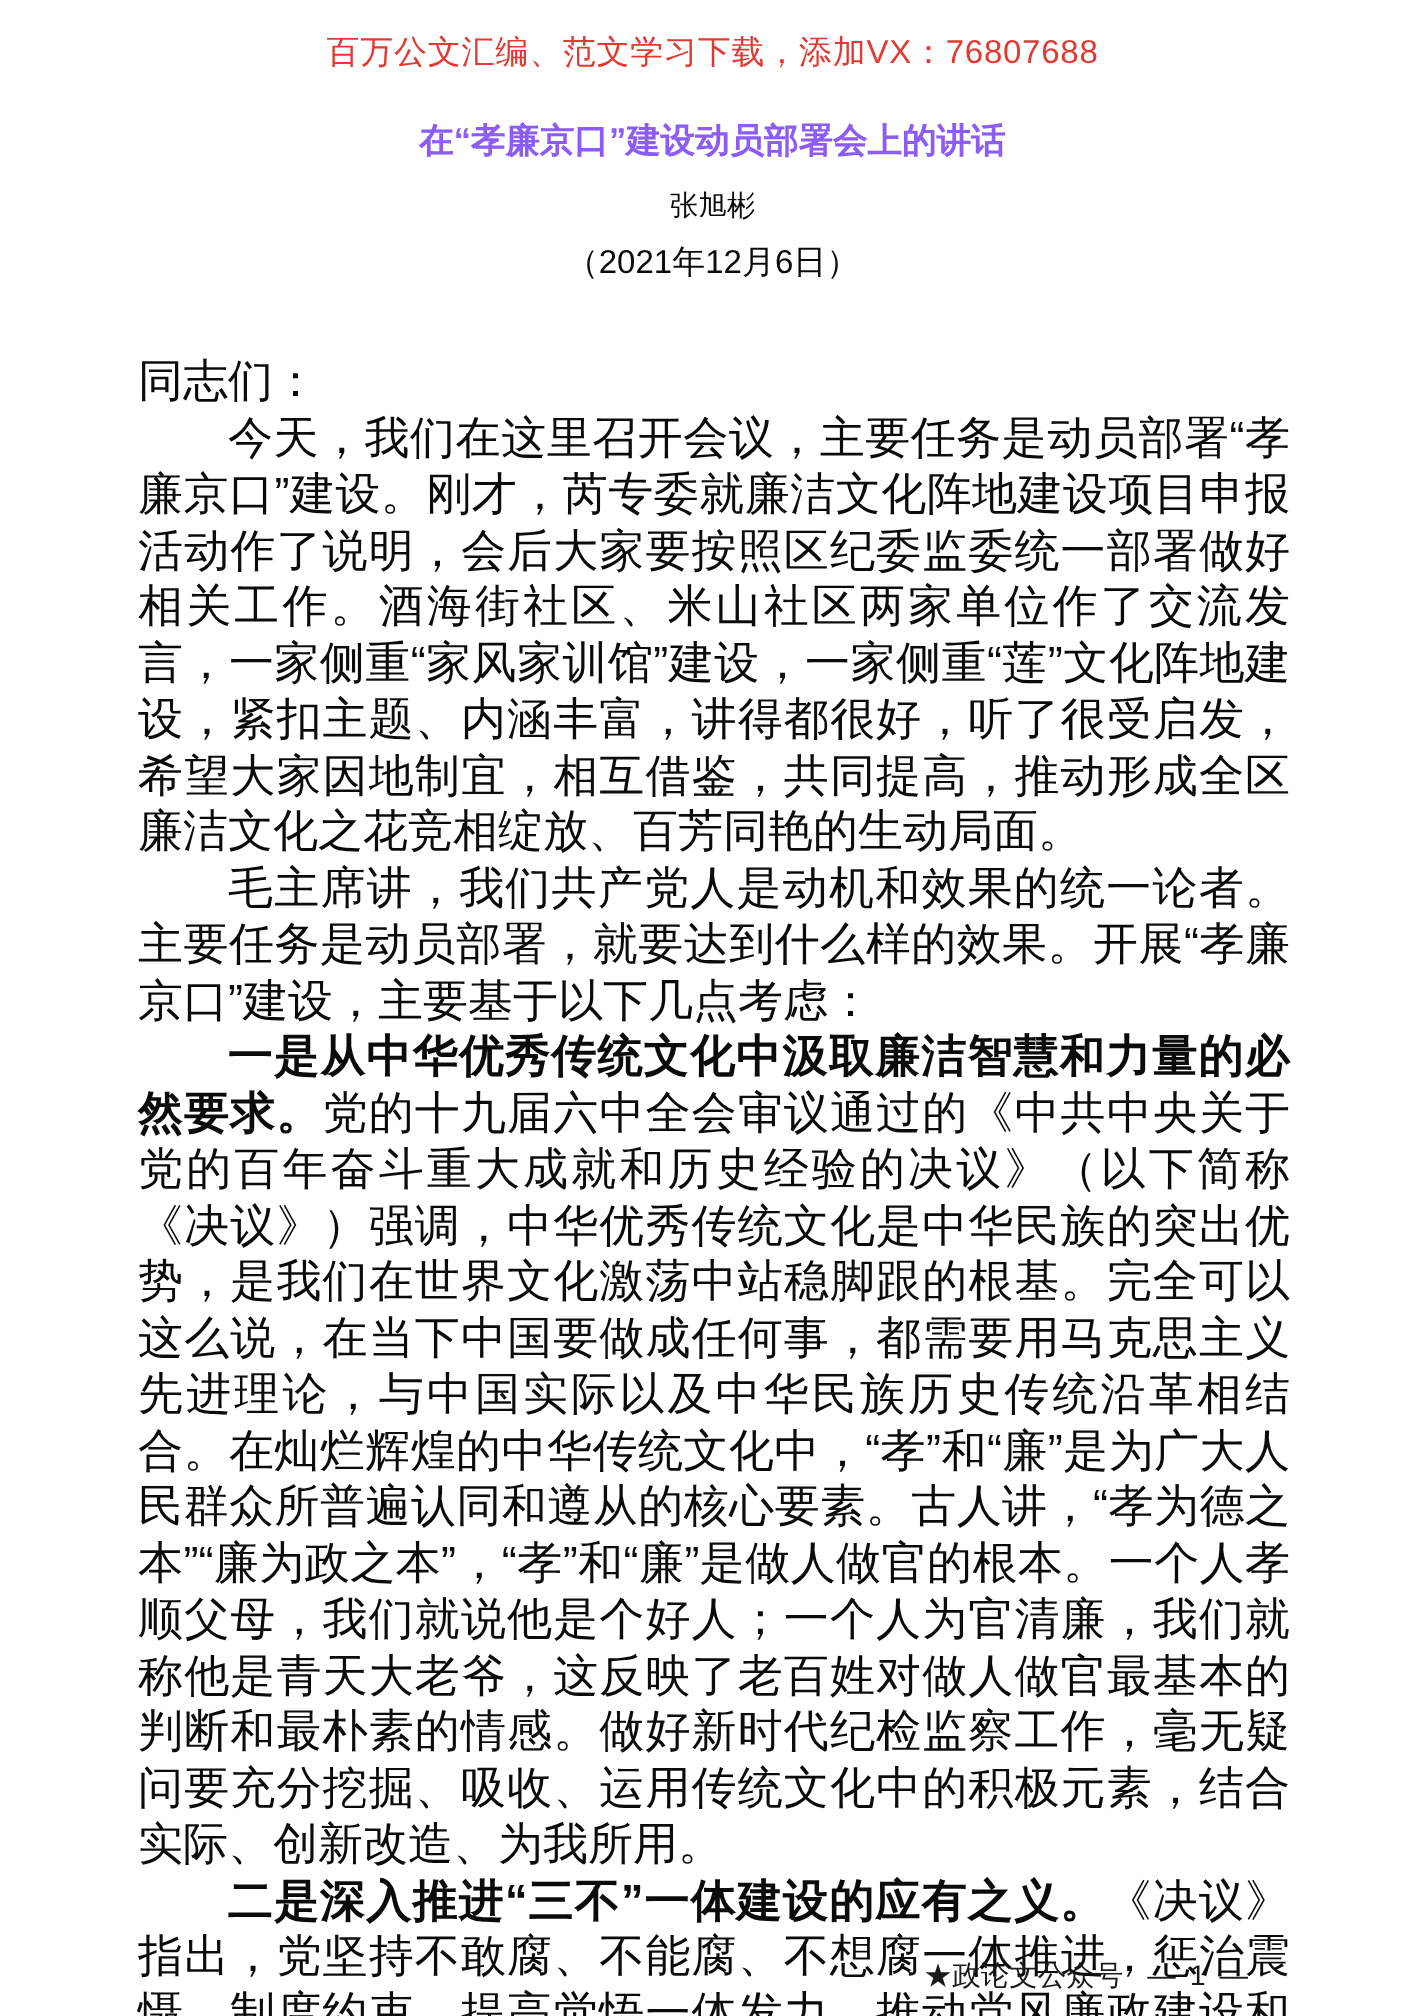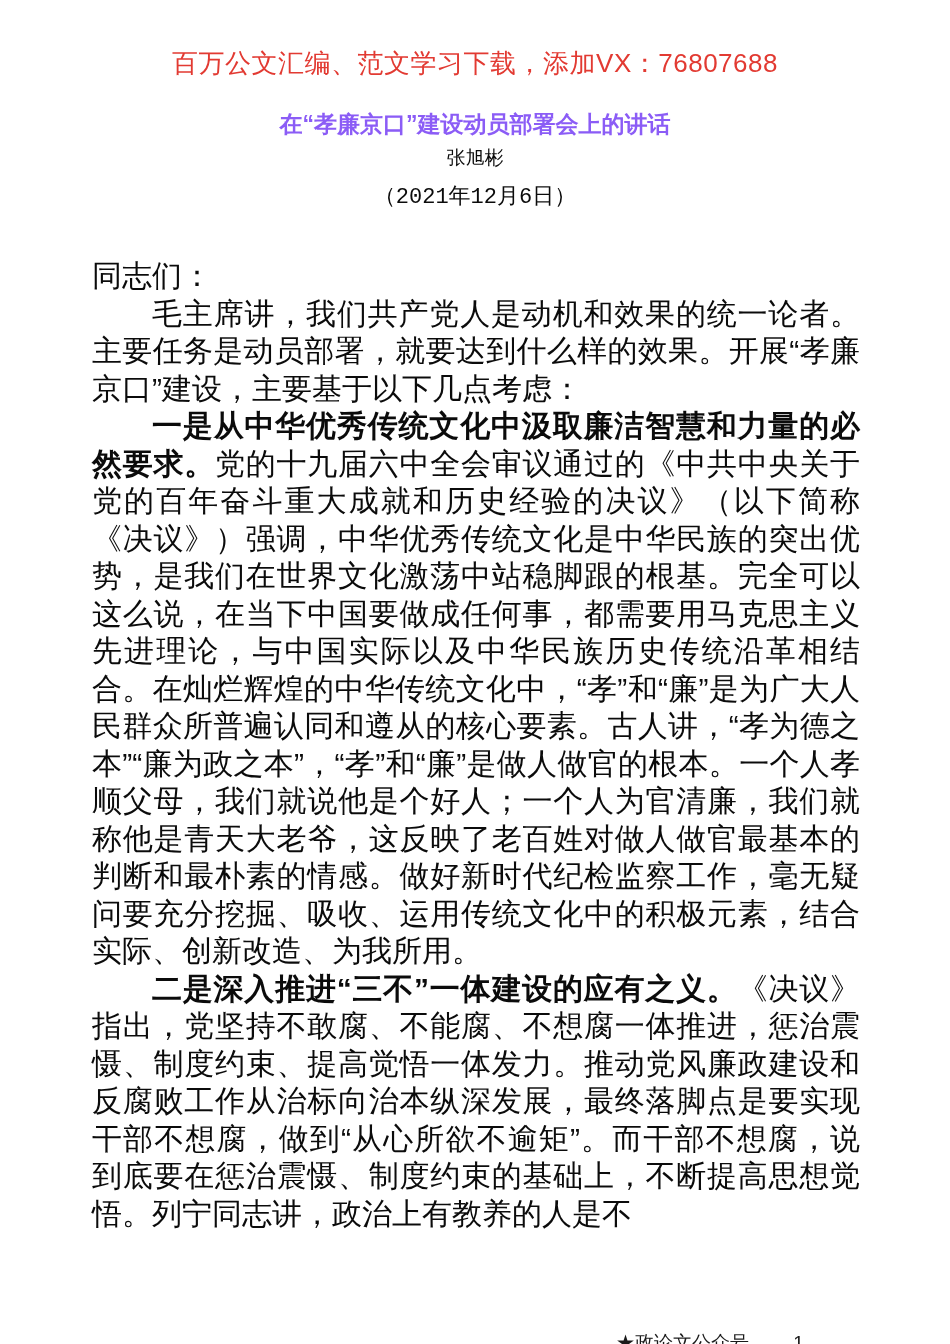--- a/index.html
+++ b/index.html
@@ -9,43 +9,42 @@
     font-family: "Liberation Sans", sans-serif;
     color: #0b0b0b;
     overflow: hidden;
   }
   .page {
     position: relative;
     width: 950px; height: 1344px;
     background: #ffffff;
   }
   .notice {
-    margin-top: 46px;
+    margin-top: 20px;
     text-align: center;
-    font-size: 26px;
+    font-size: 22px;
     letter-spacing: 0.5px;
     color: #e23a32;
   }
   .doc-title {
     margin-top: 28px;
     text-align: center;
     font-size: 23px;
     font-weight: bold;
     color: #8b5cf6;
   }
   .doc-author {
-    margin-top: 5px;
+    margin-top: 15px;
     text-align: center;
     font-size: 19px;
   }
   .doc-date {
     margin-top: 10px;
     text-align: center;
     font-size: 22px;
-    font-family: Liberation Mono, monospace;
   }
   .doc-body {
     margin: 46px 90px 0 92px;
     font-size: 30px;
     line-height: 37.5px;
     text-align: justify;
     text-justify: inter-ideograph;
   }
   .para { margin: 0; }
   .para.indent { text-indent: 2em; }
@@ -68,20 +67,21 @@
   <div class="notice" style="color: rgb(226, 58, 50);">百万公文汇编、范文学习下载，添加VX：76807688</div>
 
   <div class="doc-title">在“孝廉京口”建设动员部署会上的讲话</div>
 
   <div class="doc-author">张旭彬</div>
 
   <div class="doc-date">（2021年12月6日）</div>
 
   <main class="doc-body">
       <p class="para"><span class="run">同志们：</span></p>
+      <p class="para indent"><span class="run">今天，我们在这里召开会议，主要任务是动员部署“孝廉京口”建设。刚才，芮专委就廉洁文化阵地建设项目申报活动作了说明，会后大家要按照区纪委监委统一部署做好相关工作。酒海街社区、米山社区两家单位作了交流发言，一家侧重“家风家训馆”建设，一家侧重“莲”文化阵地建设，紧扣主题、内涵丰富，讲得都很好，听了很受启发，希望大家因地制宜，相互借鉴，共同提高，推动形成全区廉洁文化之花竞相绽放、百芳同艳的生动局面。</span></p>
       <p class="para indent"><span class="run">毛主席讲，我们共产党人是动机和效果的统一论者。主要任务是动员部署，就要达到什么样的效果。开展“孝廉京口”建设，主要基于以下几点考虑：</span></p>
       <p class="para indent"><span class="run bold">一是从中华优秀传统文化中汲取廉洁智慧和力量的必然要求。</span><span class="run">党的十九届六中全会审议通过的《中共中央关于党的百年奋斗重大成就和历史经验的决议》（以下简称《决议》）强调，中华优秀传统文化是中华民族的突出优势，是我们在世界文化激荡中站稳脚跟的根基。完全可以这么说，在当下中国要做成任何事，都需要用马克思主义先进理论，与中国实际以及中华民族历史传统沿革相结合。在灿烂辉煌的中华传统文化中，“孝”和“廉”是为广大人民群众所普遍认同和遵从的核心要素。古人讲，“孝为德之本”“廉为政之本”，“孝”和“廉”是做人做官的根本。一个人孝顺父母，我们就说他是个好人；一个人为官清廉，我们就称他是青天大老爷，这反映了老百姓对做人做官最基本的判断和最朴素的情感。做好新时代纪检监察工作，毫无疑问要充分挖掘、吸收、运用传统文化中的积极元素，结合实际、创新改造、为我所用。</span></p>
       <p class="para indent"><span class="run bold">二是深入推进“三不”一体建设的应有之义。</span><span class="run">《决议》指出，党坚持不敢腐、不能腐、不想腐一体推进，惩治震慑、制度约束、提高觉悟一体发力。推动党风廉政建设和反腐败工作从治标向治本纵深发展，最终落脚点是要实现干部不想腐，做到“从心所欲不逾矩”。而干部不想腐，说到底要在惩治震慑、制度约束的基础上，不断提高思想觉悟。列宁同志讲，政治上有教养的人是不</span></p>
     </main>
 
   <footer class="page-footer">
     <span>★政论文公众号</span><span class="pagenum">— 1 —</span>
   </footer>
 
 </div>

